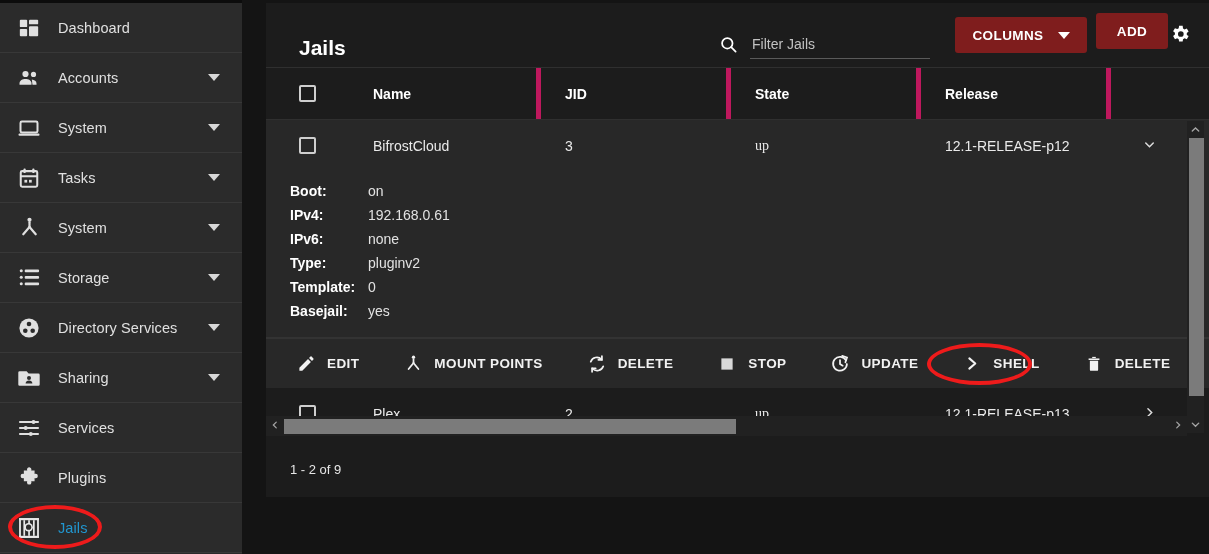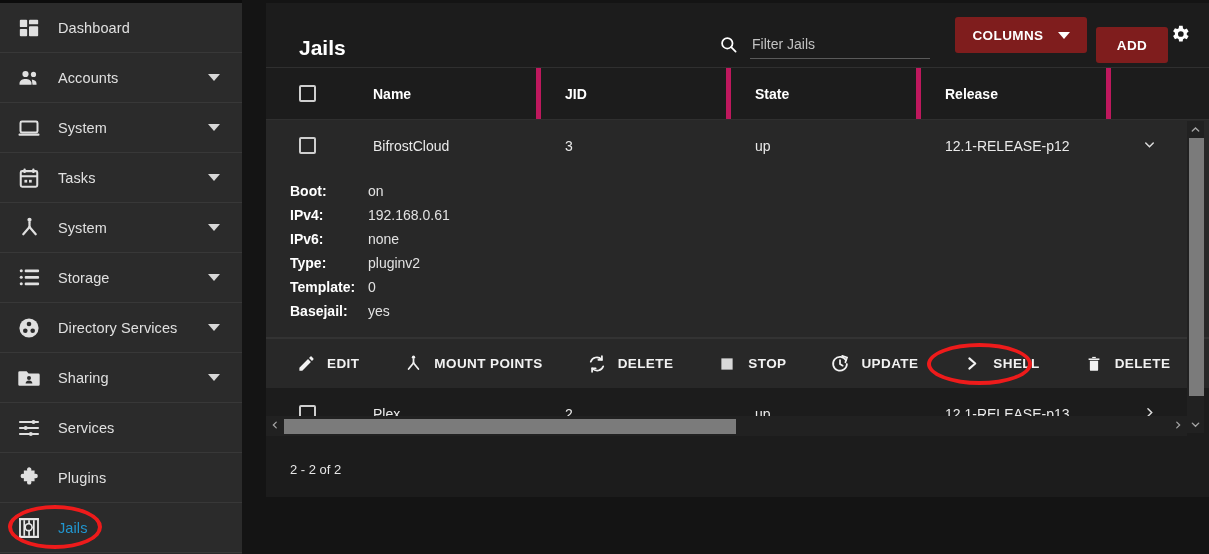--- a/index.html
+++ b/index.html
@@ -77,21 +77,21 @@
     height: 36px; border-radius: 3px; cursor: pointer;
     display: flex; align-items: center; justify-content: center;
     font-family: "Liberation Sans", sans-serif;
   }
   #columns-btn { position: absolute; left: 689px; top: 14px; width: 132px; padding: 0 14px; gap: 14px; }
   #columns-caret {
     width: 0; height: 0;
     border-left: 6px solid transparent; border-right: 6px solid transparent;
     border-top: 7px solid #fff;
   }
-  #add-btn { position: absolute; left: 830px; top: 24px; width: 72px; text-align: right; }
+  #add-btn { position: absolute; left: 830px; top: 10px; width: 72px; text-align: right; }
   #gear-btn {
     position: absolute; left: 903px; top: 20px;
     background: none; border: none; cursor: pointer; padding: 0;
   }
 
   
   #thead { display: flex; height: 52px; border-bottom: 1px solid #2f2f2f; }
   .th {
     display: flex; align-items: center;
     font-size: 14px; color: #ffffff; font-weight: bold;
@@ -109,21 +109,21 @@
     width: 17px; height: 17px; border: 2px solid #cfcfcf;
     border-radius: 2px; background: transparent; cursor: pointer;
   }
 
   .trow { display: flex; height: 51px; align-items: center; background: #1c1c1c; }
   .trow.alt { background: #282828; }
   .td { display: flex; align-items: center; font-size: 14px; color: #eaeaea; padding-left: 24px; }
   .td.c-check { width: 83px; padding-left: 0; justify-content: center; }
   .td.c-name { width: 192px; }
   .td.c-jid { width: 190px; }
-  .td.c-state { width: 190px; }
+  .td.c-state { width: 190px; font-family: Liberation Serif, serif; }
   .td.c-release { width: 190px; }
   .td.c-arrow { width: 76px; justify-content: center; padding-left: 0; cursor: pointer; }
 
   
   #details {
     background: #282828; padding: 12px 0 10px 24px;
     border-bottom: 1px solid #333;
   }
   .detail-row { display: flex; align-items: baseline; height: 24px; font-size: 14px; }
   .detail-key { color: #ffffff; font-weight: bold; min-width: 78px; }
@@ -534,21 +534,21 @@
         </div>
         <div id="hthumb"></div>
         <div class="hs-arrow" style="position:absolute;right:0;">
           <svg width="10" height="10" viewBox="0 0 24 24" fill="none" stroke="#a5a5a5" stroke-width="3" stroke-linecap="round">
               <path d="M9 5 16 12 9 19"></path>
             </svg>
         </div>
       </div>
 
       <div id="paginator">
-        <span>2 - 2 of 2</span>
+        <span>1 - 2 of 9</span>
       </div>
 
     </section>
   </div>
 
   <div class="annot" id="annot-jails"></div>
   <div class="annot" id="annot-shell"></div>
 
 </div>
 

